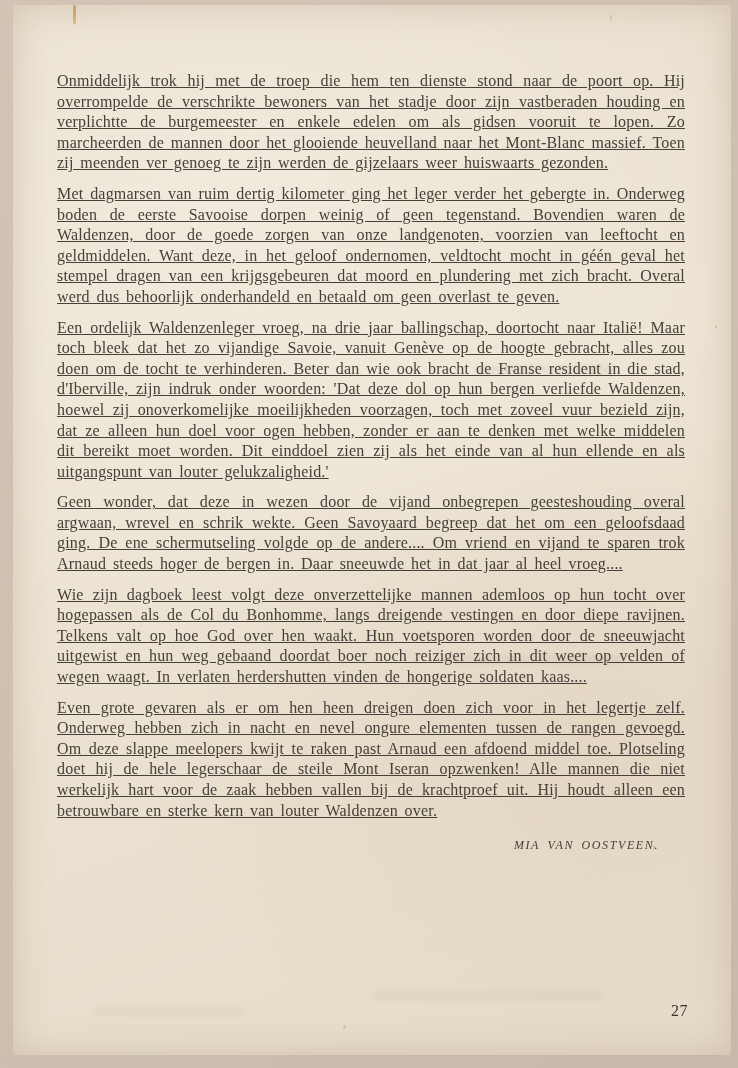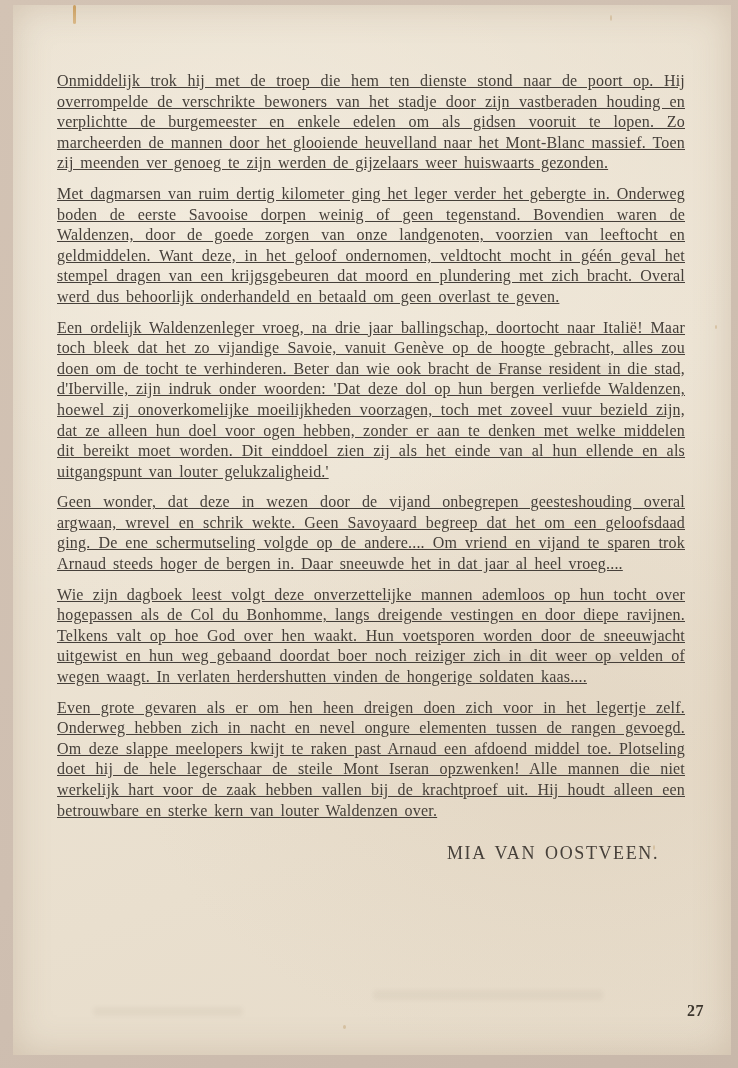--- a/index.html
+++ b/index.html
@@ -43,34 +43,35 @@
     text-align: justify;
     word-spacing: 2.5px;
     letter-spacing: 0.2px;
   }
   .paragraph {
     margin: 0 0 10px 0;
     text-rendering: optimizeLegibility;
     text-decoration: underline;
   }
   .signature {
-    margin-top: 22px;
+    margin-top: 14px;
     text-align: right;
     padding-right: 26px;
-    font-size: 18px;
+    font-size: 12px;
     letter-spacing: 1.6px;
     color: #46403a;
     word-spacing: 3px;
+    font-style: italic;
   }
   .page-number {
     position: absolute;
-    right: 27px;
+    right: 43px;
     top: 997px;
     font-size: 16px;
-    font-weight: bold;
+    font-weight: normal;
     letter-spacing: 0.5px;
     color: #3c362e;
   }
   
   .fiber-mark {
     position: absolute;
     left: 60px;
     top: 0;
     width: 3px;
     height: 19px;

